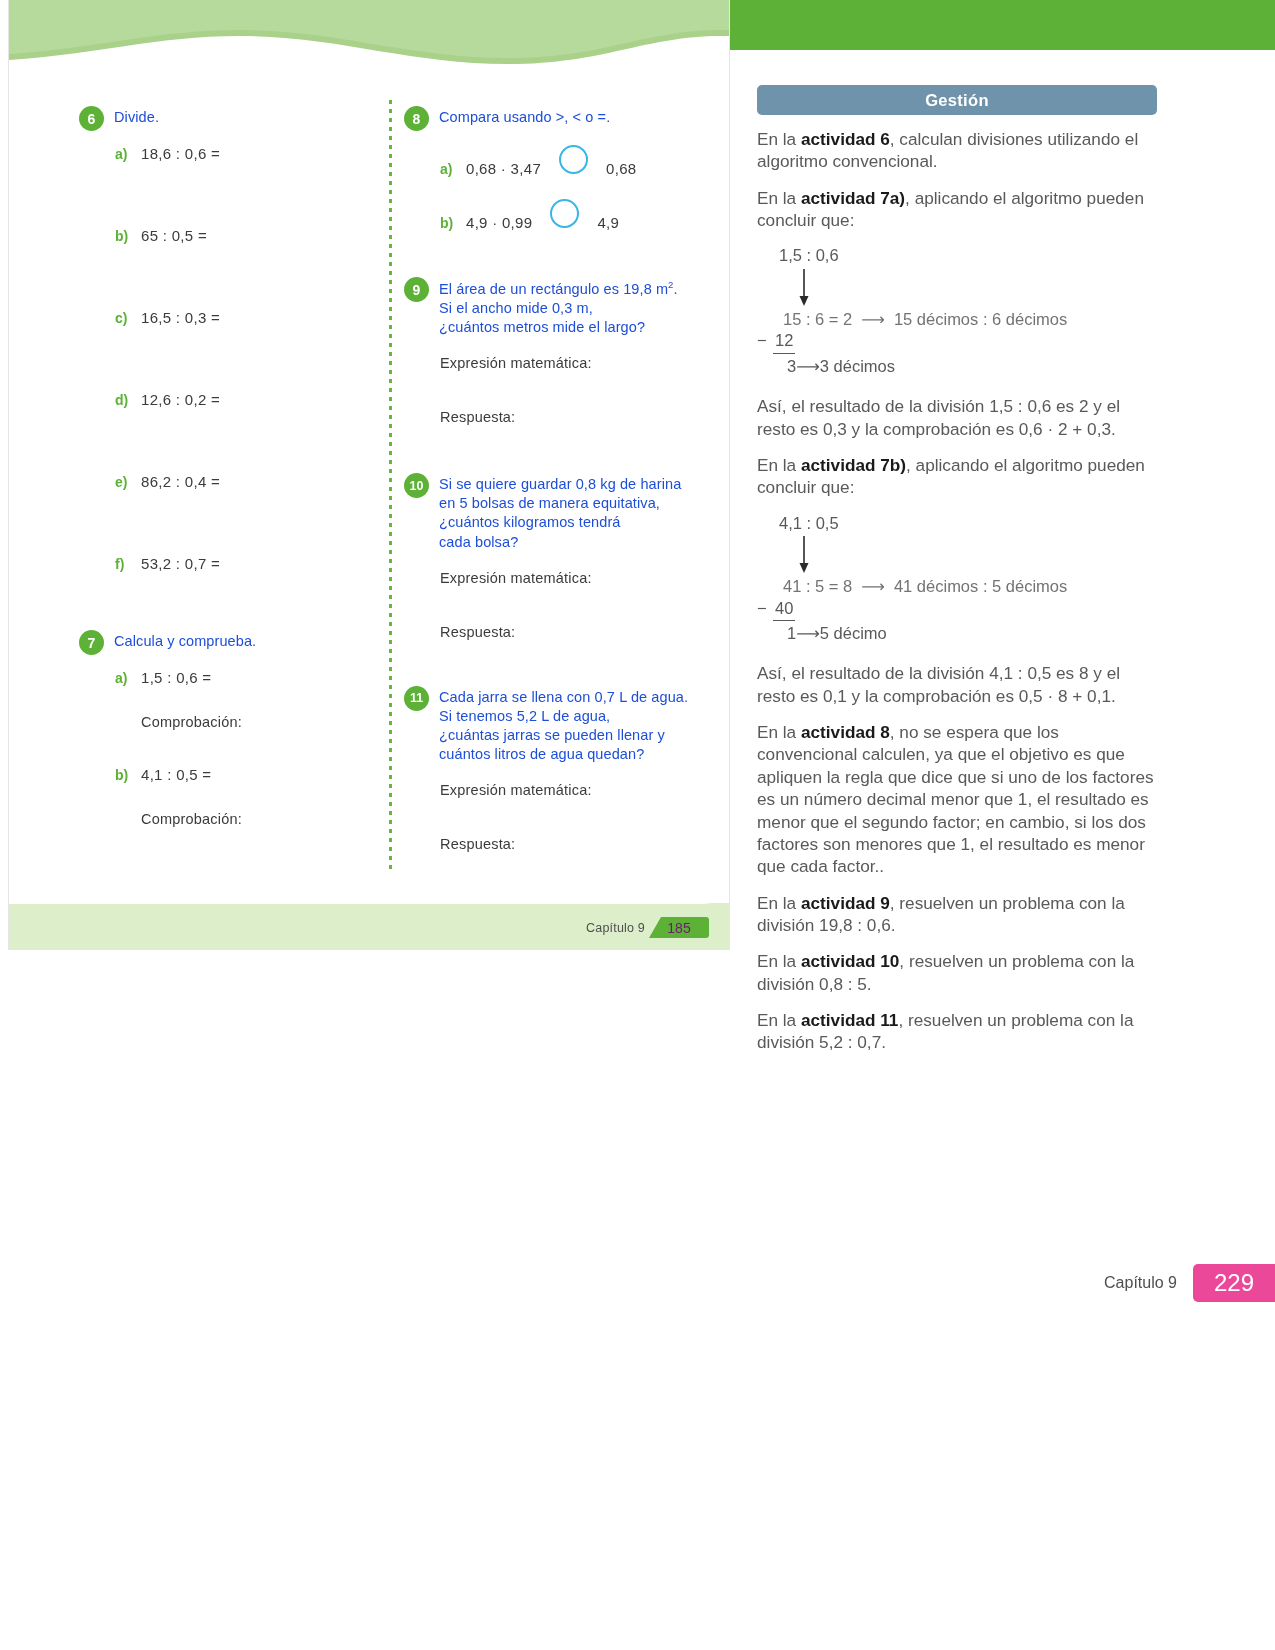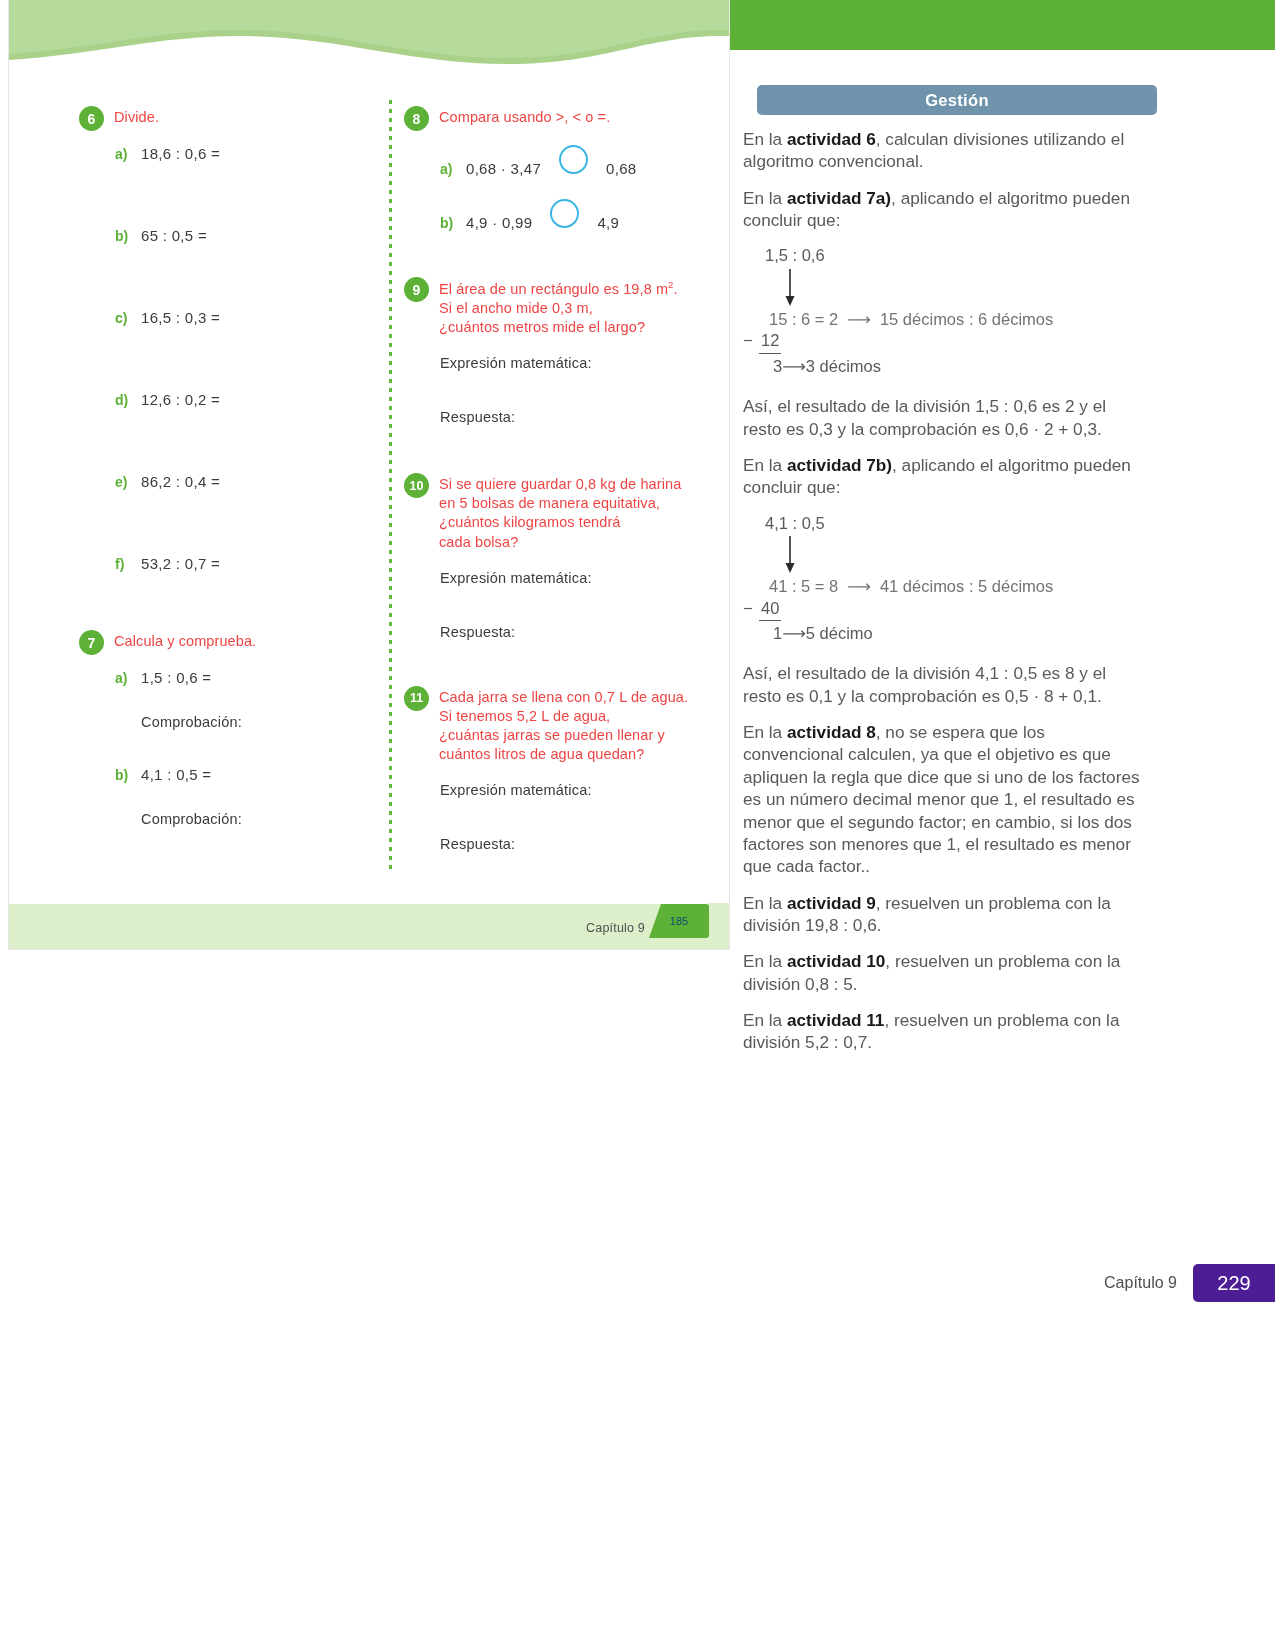--- a/index.html
+++ b/index.html
@@ -60,24 +60,24 @@
     bottom: 14px;
     font-size: 12.5px;
     color: #4f4f4f;
     letter-spacing: .2px;
   }
   #footer-page-badge {
     position: absolute;
     right: 20px;
     bottom: 11px;
     width: 60px;
-    height: 34px;
+    height: 21px;
     background: #5cb136;
-    color: #0c4a6e;
-    font-size: 11px;
+    color: #701a75;
+    font-size: 14px;
     display: flex;
     align-items: center;
     justify-content: center;
     clip-path: polygon(12px 0, 100% 0, 100% 100%, 0 100%);
     border-radius: 0 3px 3px 0;
   }
 
   
   #col-separator {
     position: absolute;
@@ -115,21 +115,21 @@
     font-size: 14px;
     font-weight: bold;
     display: flex;
     align-items: center;
     justify-content: center;
     margin-top: -2px;
   }
   .num-badge.wide { font-size: 12.5px; }
   .act-title {
     font-size: 14.5px;
-    color: #ef4444;
+    color: #1d4ed8;
     line-height: 1.32;
     letter-spacing: .1px;
   }
   .items { margin-top: 14px; padding-left: 36px; }
   .item {
     display: flex;
     align-items: baseline;
     gap: 11px;
     font-size: 15px;
     color: #3b3b3b;
@@ -192,21 +192,21 @@
     color: #ffffff;
     font-size: 16.5px;
     font-weight: bold;
     display: flex;
     align-items: center;
     justify-content: center;
     letter-spacing: .3px;
   }
   #gestion-body {
     position: absolute;
-    left: 13px;
+    left: 27px;
     top: 128px;
     width: 400px;
     color: #595959;
     font-size: 17.2px;
     line-height: 1.30;
   }
   #gestion-body p { margin: 0 0 14px 0; }
   #gestion-body b { color: #1a1a1a; font-weight: bold; }
 
   .algo-block { margin: 4px 0 18px 0; position: relative; }
@@ -254,23 +254,23 @@
     align-items: center;
   }
   #bottom-chapter {
     font-size: 16px;
     color: #4f4f4f;
     margin-right: 16px;
   }
   #bottom-page-badge {
     width: 82px;
     height: 38px;
-    background: #4c1d95;
+    background: #ec4899;
     color: #ffffff;
-    font-size: 20px;
+    font-size: 24px;
     display: flex;
     align-items: center;
     justify-content: center;
     border-radius: 5px 0 0 5px;
   }
 </style>
 </head>
 <body>
 
 <div id="student-page">

